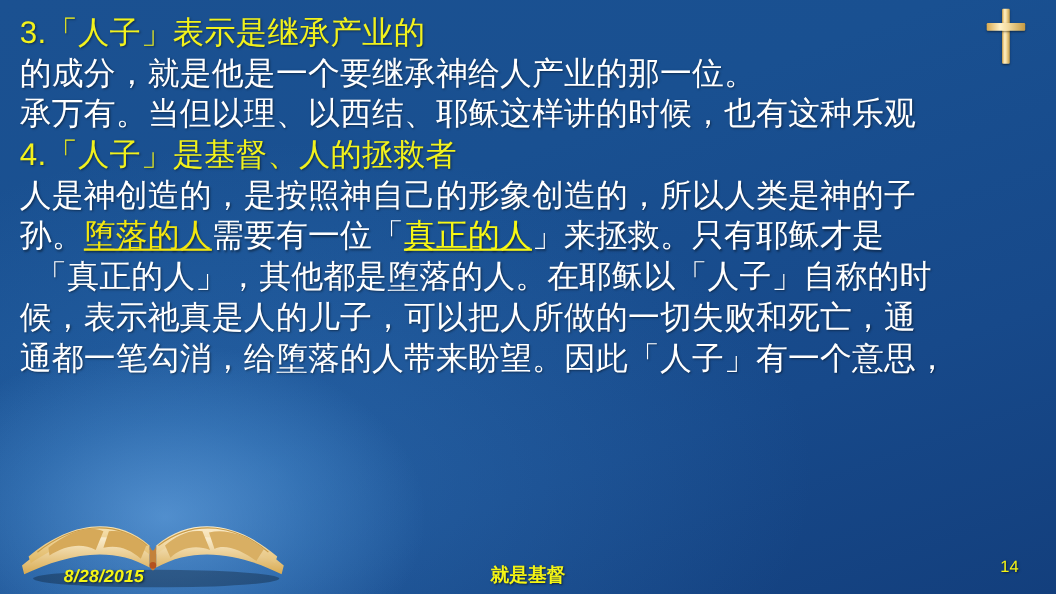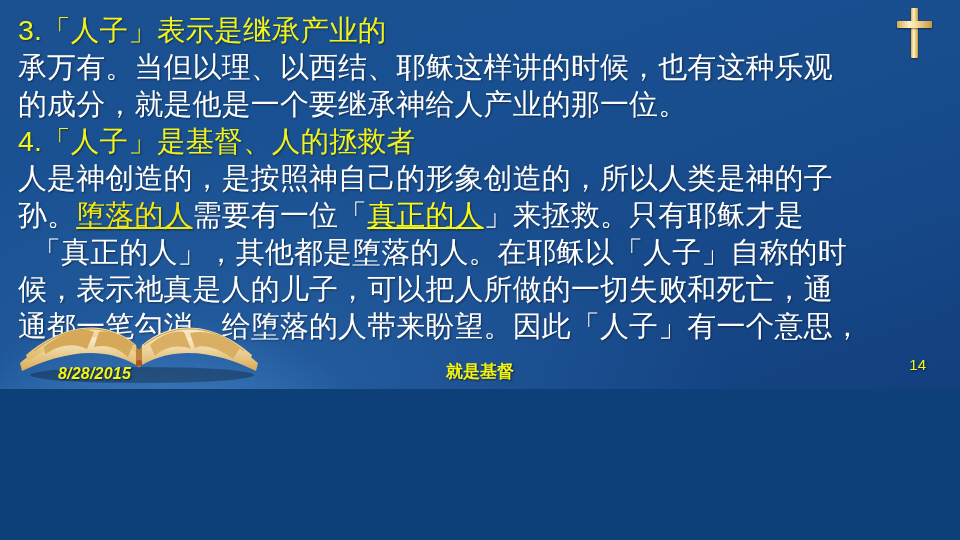--- a/index.html
+++ b/index.html
@@ -3,21 +3,21 @@
 <meta charset="utf-8">
 <style>
   html, body {
     margin: 0;
     padding: 0;
     background: #0d3f78;
   }
   #slide {
     position: relative;
     width: 960px;
-    height: 389px;
+    height: 540px;
     overflow: hidden;
     background-color: #19538f;
     background-image:
       radial-gradient(ellipse 330px 220px at 150px 470px, rgba(120,185,245,0.55) 0%, rgba(90,160,225,0.30) 40%, rgba(25,83,143,0.0) 72%),
       radial-gradient(ellipse 700px 430px at 250px 430px, rgba(60,130,200,0.38) 0%, rgba(25,83,143,0.0) 70%),
       linear-gradient(160deg, #1b5191 0%, #195091 35%, #17498a 70%, #133f7d 100%);
     font-family: "Liberation Sans", "DejaVu Sans", sans-serif;
     -webkit-font-smoothing: antialiased;
   }
 
@@ -122,22 +122,22 @@
 <div id="slide">
 
   <div class="cross-wrap">
     <div class="cross-v"></div>
     <div class="cross-h"></div>
   </div>
 
   <div class="content">
 
     <div class="heading">3.「人子」表示是继承产业的</div>
+    <div class="body-line">的成分，就是他是一个要继承神给人产业的那一位。</div>
     <div class="body-line">承万有。当但以理、以西结、耶稣这样讲的时候，也有这种乐观</div>
-    <div class="body-line">的成分，就是他是一个要继承神给人产业的那一位。</div>
 
     <div class="heading">4.「人子」是基督、人的拯救者</div>
     <div class="body-line">人是神创造的，是按照神自己的形象创造的，所以人类是神的子</div>
 
     <div class="body-line"><span>孙。</span><span class="hl">堕落的人</span><span>需要有一位「</span><span class="hl-bright">真正的人</span><span>」来拯救。只有耶稣才是</span></div>
 
     <div class="body-line indent">「真正的人」，其他都是堕落的人。在耶稣以「人子」自称的时</div>
     <div class="body-line">候，表示祂真是人的儿子，可以把人所做的一切失败和死亡，通</div>
     <div class="body-line">通都一笔勾消，给堕落的人带来盼望。因此「人子」有一个意思，</div>
   </div>

